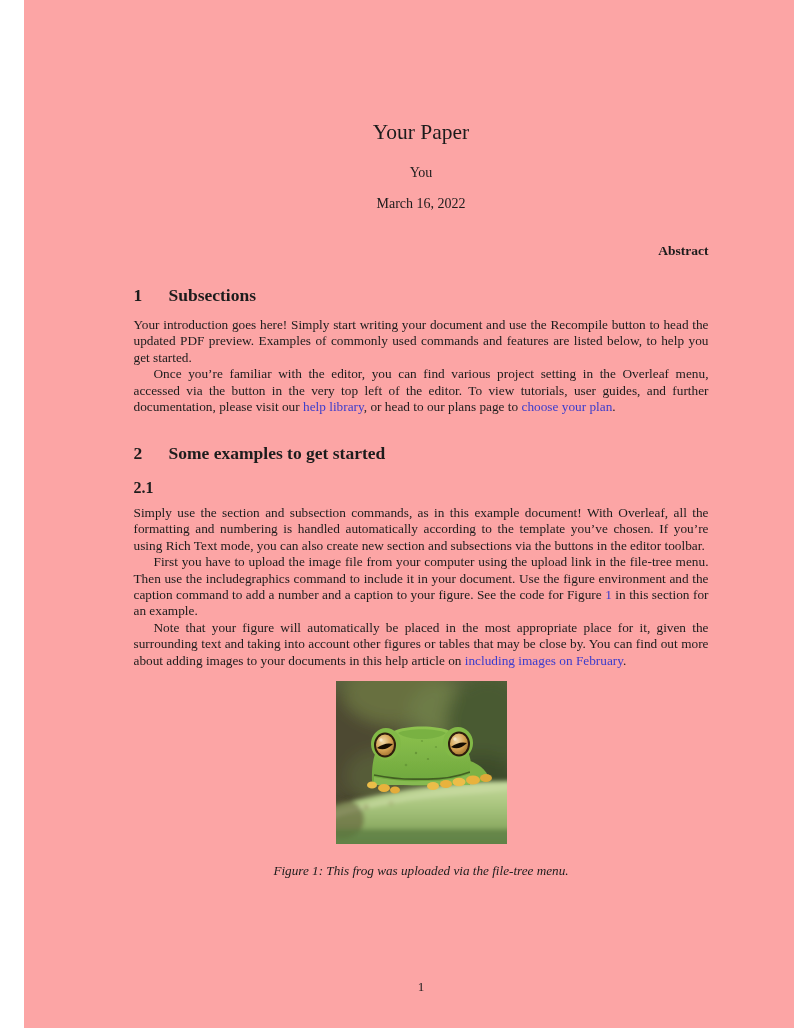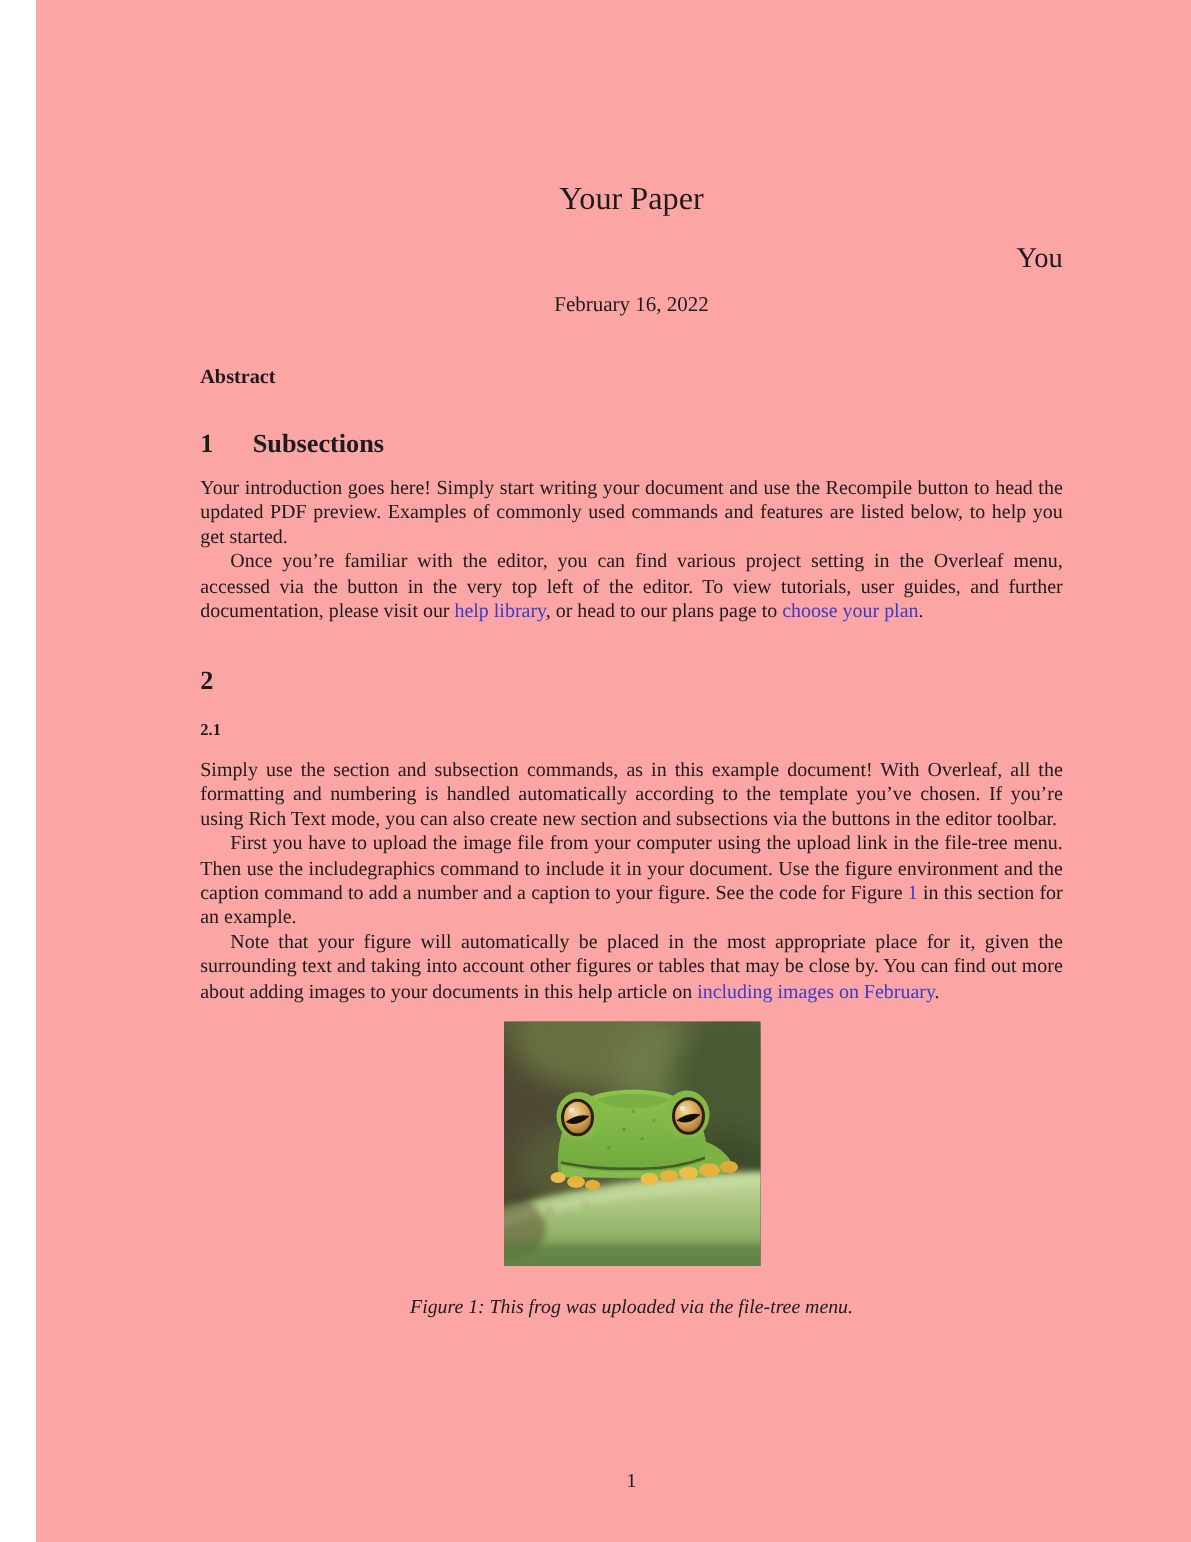--- a/index.html
+++ b/index.html
@@ -19,52 +19,52 @@
     padding-top: 119px;
   }
   .doc-title {
     text-align: center;
     font-size: 21.5px;
     line-height: 26px;
     font-weight: normal;
     margin: 0;
   }
   .doc-author {
-    text-align: right;
-    font-size: 19px;
+    text-align: center;
+    font-size: 14px;
     line-height: 18px;
     margin-top: 19px;
   }
   .doc-date {
     text-align: center;
     font-size: 14px;
     line-height: 18px;
     margin-top: 13px;
   }
   .abstract-heading {
-    text-align: left;
+    text-align: right;
     font-size: 13.5px;
     font-weight: bold;
     line-height: 14px;
     margin-top: 31px;
   }
   .abstract-body {
     font-size: 13.2px;
     line-height: 16.4px;
     margin: 5px 33px 0 33px;
     text-indent: 16px;
   }
   h2.section {
     font-size: 17.5px;
     line-height: 20px;
     margin: 27px 0 0 0;
     display: flex;
   }
   h3.subsection {
-    font-size: 11px;
+    font-size: 16px;
     line-height: 17px;
     margin: 16px 0 0 0;
     display: flex;
   }
   .sec-num { flex: none; }
   h2.section .sec-num { width: 35px; }
   h3.subsection .sec-num { width: 41px; }
   .para {
     font-size: 13.3px;
     line-height: 16.45px;
@@ -108,33 +108,34 @@
   }
 </style>
 </head>
 <body>
 
 <div class="page">
   <div class="content">
 
     <h1 class="doc-title">Your Paper</h1>
     <div class="doc-author">You</div>
-    <div class="doc-date">February 16, 2022</div>
+    <div class="doc-date">March 16, 2022</div>
 
     <div class="abstract-heading">Abstract</div>
 
     <h2 class="section">
       <span class="sec-num">1</span>
       <span>Subsections</span>
     </h2>
     <p class="para">Your introduction goes here! Simply start writing your document and use the Recompile button to head the updated PDF preview. Examples of commonly used commands and features are listed below, to help you get started.</p>
     <p class="para"><span>Once you’re familiar with the editor, you can find various project setting in the Overleaf menu, accessed via the button in the very top left of the editor. To view tutorials, user guides, and further documentation, please visit our </span><a class="doclink">help library</a><span>, or head to our plans page to </span><a class="doclink">choose your plan</a><span>.</span></p>
 
     <h2 class="section">
       <span class="sec-num">2</span>
+      <span>Some examples to get started</span>
     </h2>
 
     <h3 class="subsection">
       <span class="sec-num">2.1</span>
     </h3>
     <p class="para">Simply use the section and subsection commands, as in this example document! With Overleaf, all the formatting and numbering is handled automatically according to the template you’ve chosen. If you’re using Rich Text mode, you can also create new section and subsections via the buttons in the editor toolbar.</p>
 
     <p class="para"><span>First you have to upload the image file from your computer using the upload link in the file-tree menu. Then use the includegraphics command to include it in your document. Use the figure environment and the caption command to add a number and a caption to your figure. See the code for Figure </span><a class="doclink">1</a><span> in this section for an example.</span></p>
     <p class="para"><span>Note that your figure will automatically be placed in the most appropriate place for it, given the surrounding text and taking into account other figures or tables that may be close by. You can find out more about adding images to your documents in this help article on </span><a class="doclink">including images on February</a><span>.</span></p>
 

